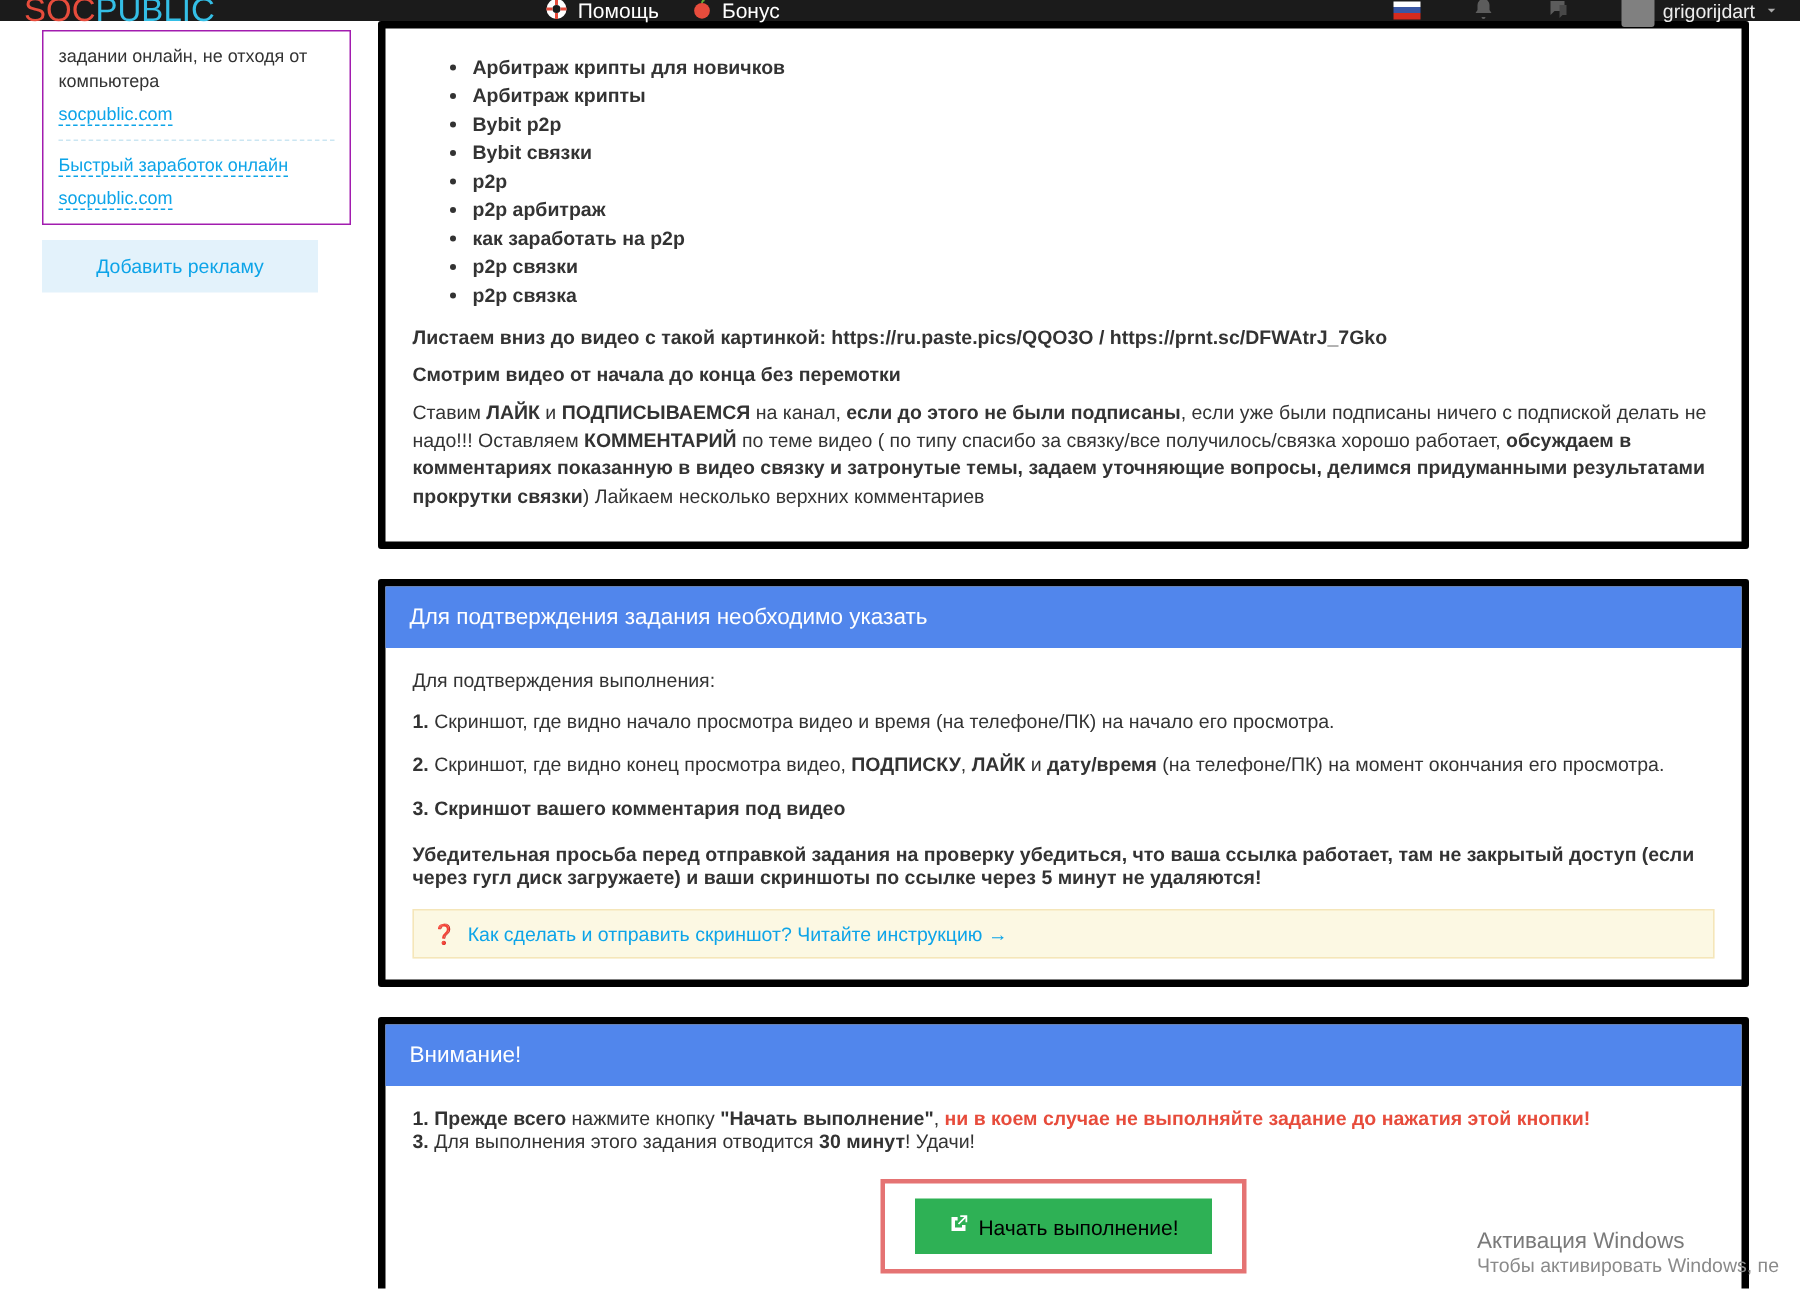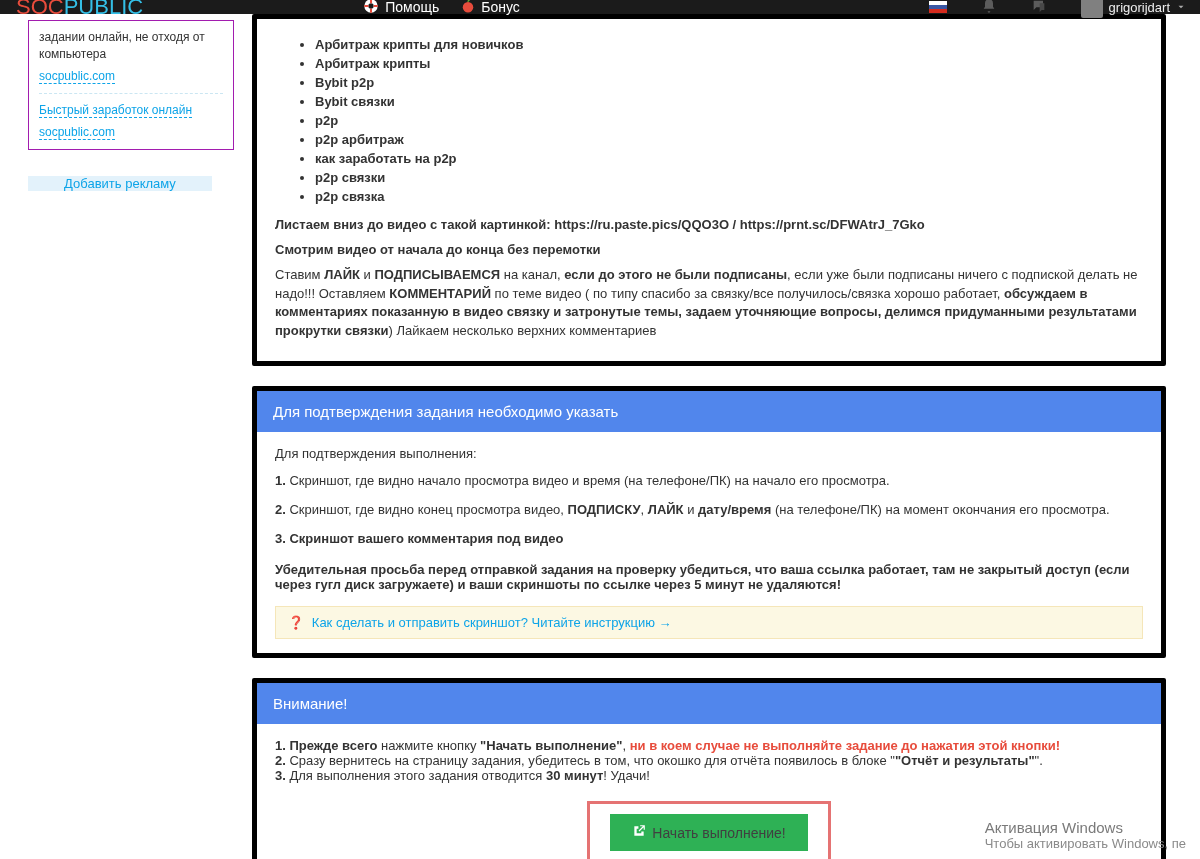--- a/index.html
+++ b/index.html
@@ -14,37 +14,37 @@
 .flag{width:18px;height:12px;background:linear-gradient(#fff 33%,#3a57a4 33% 66%,#d52b1e 66%);display:inline-block}
 .user{display:flex;align-items:center;gap:6px;cursor:pointer;color:#eee}
 .avatar{width:22px;height:22px;background:#808080;border-radius:2px}
 .layout{display:flex}
 .sidebar{width:242px;padding:6px 8px 0 28px}
 .promo{border:1px solid #a21caf;padding:8px 10px;font-size:12px;line-height:1.45;color:#333}
 .promo a{color:#0da4e8;text-decoration:none}
 .promo .pl{border-bottom:1px dashed #0da4e8}
 .promo p{margin-bottom:4px}
 .promo hr{border:0;border-top:1px dashed #cbe6f2;margin:8px 0}
-.add-ad{margin-top:26px;background:#e3f2fb;color:#0da4e8;width:184px;text-align:center;cursor:pointer;font-size:13px}
+.add-ad{margin-top:10px;background:#e3f2fb;color:#0da4e8;width:184px;padding:10px;text-align:center;cursor:pointer;font-size:13px}
 .main{flex:1;padding:0 34px 0 10px}
 .card{border:5px solid #000000;border-radius:2px;margin-bottom:20px;background:#fff}
 .card-body{padding:14px 18px}
 .card-body ul{margin-left:40px;margin-bottom:12px}
 .card-body li{margin:4px 0;font-weight:700}
 .txt p{margin:6px 0;line-height:1.45}
 .blue-head{background:#5186ec;color:#fff;padding:12px 16px;font-size:15px}
 .list-num{margin-left:0;list-style:none}
 .list-num .n{font-weight:700}
 .help-box{background:#fcf8e3;border:1px solid #f5e6b9;padding:8px 12px;margin-top:14px}
 .help-box a{color:#0da4e8;text-decoration:none}
 .q-ic{color:#c29d4a;font-weight:700;margin-right:4px}
 .red{color:#e74c3c;font-weight:700}
 .btn-wrap{text-align:center;margin-top:18px}
 .btn-box{display:inline-block;border:3px solid #e57373;padding:10px 20px}
-.btn-start{background:#2eb155;color:#404040;border:0;padding:10px 22px;font-size:14px;cursor:pointer;display:inline-flex;align-items:center;gap:6px}
+.btn-start{background:#2eb155;color:#000000;border:0;padding:10px 22px;font-size:14px;cursor:pointer;display:inline-flex;align-items:center;gap:6px}
 .win-act{position:fixed;right:14px;bottom:8px;color:#8a8a8a;font-size:13px;text-align:left}
 .win-act .t{font-size:15px;color:#7a7a7a}
 </style>
 </head>
 <body>
 
 <div class="topbar">
   <div class="logo"><span class="s1">SOC</span><span class="s2">PUBLIC</span></div>
   <div style="width:140px"></div>
   <div class="nav-item">
@@ -142,21 +142,20 @@
           <span class="q-ic">❓</span>
           <a href="#"><span>Как сделать и отправить скриншот? </span><span>Читайте инструкцию</span> →</a>
         </div>
       </div>
     </div>
 
     <div class="card">
       <div class="blue-head">Внимание!</div>
       <div class="card-body">
         <p><b>1. <span>Прежде всего</span></b><span> нажмите кнопку </span><b>"Начать выполнение"</b>, <span class="red">ни в коем случае не выполняйте задание до нажатия этой кнопки!</span></p>
-        <p><b>2. </b><span>Сразу вернитесь на страницу задания, убедитесь в том, что окошко для отчёта появилось в блоке </span>"<b>"Отчёт и результаты"</b>".</p>
         <p><b>3. </b><span>Для выполнения этого задания отводится </span><b>30 минут</b><span>! Удачи!</span></p>
         <div class="btn-wrap">
           <div class="btn-box">
             <button class="btn-start">
               <span>
                 <svg width="14" height="14" viewBox="0 0 24 24" fill="none" stroke="#fff" stroke-width="2">
                     <path d="M14 3h7v7M21 3l-9 9M5 5h5v2H7v10h10v-3h2v5H5V5z"></path>
                   </svg>
               </span>
               <span>Начать выполнение!</span>

